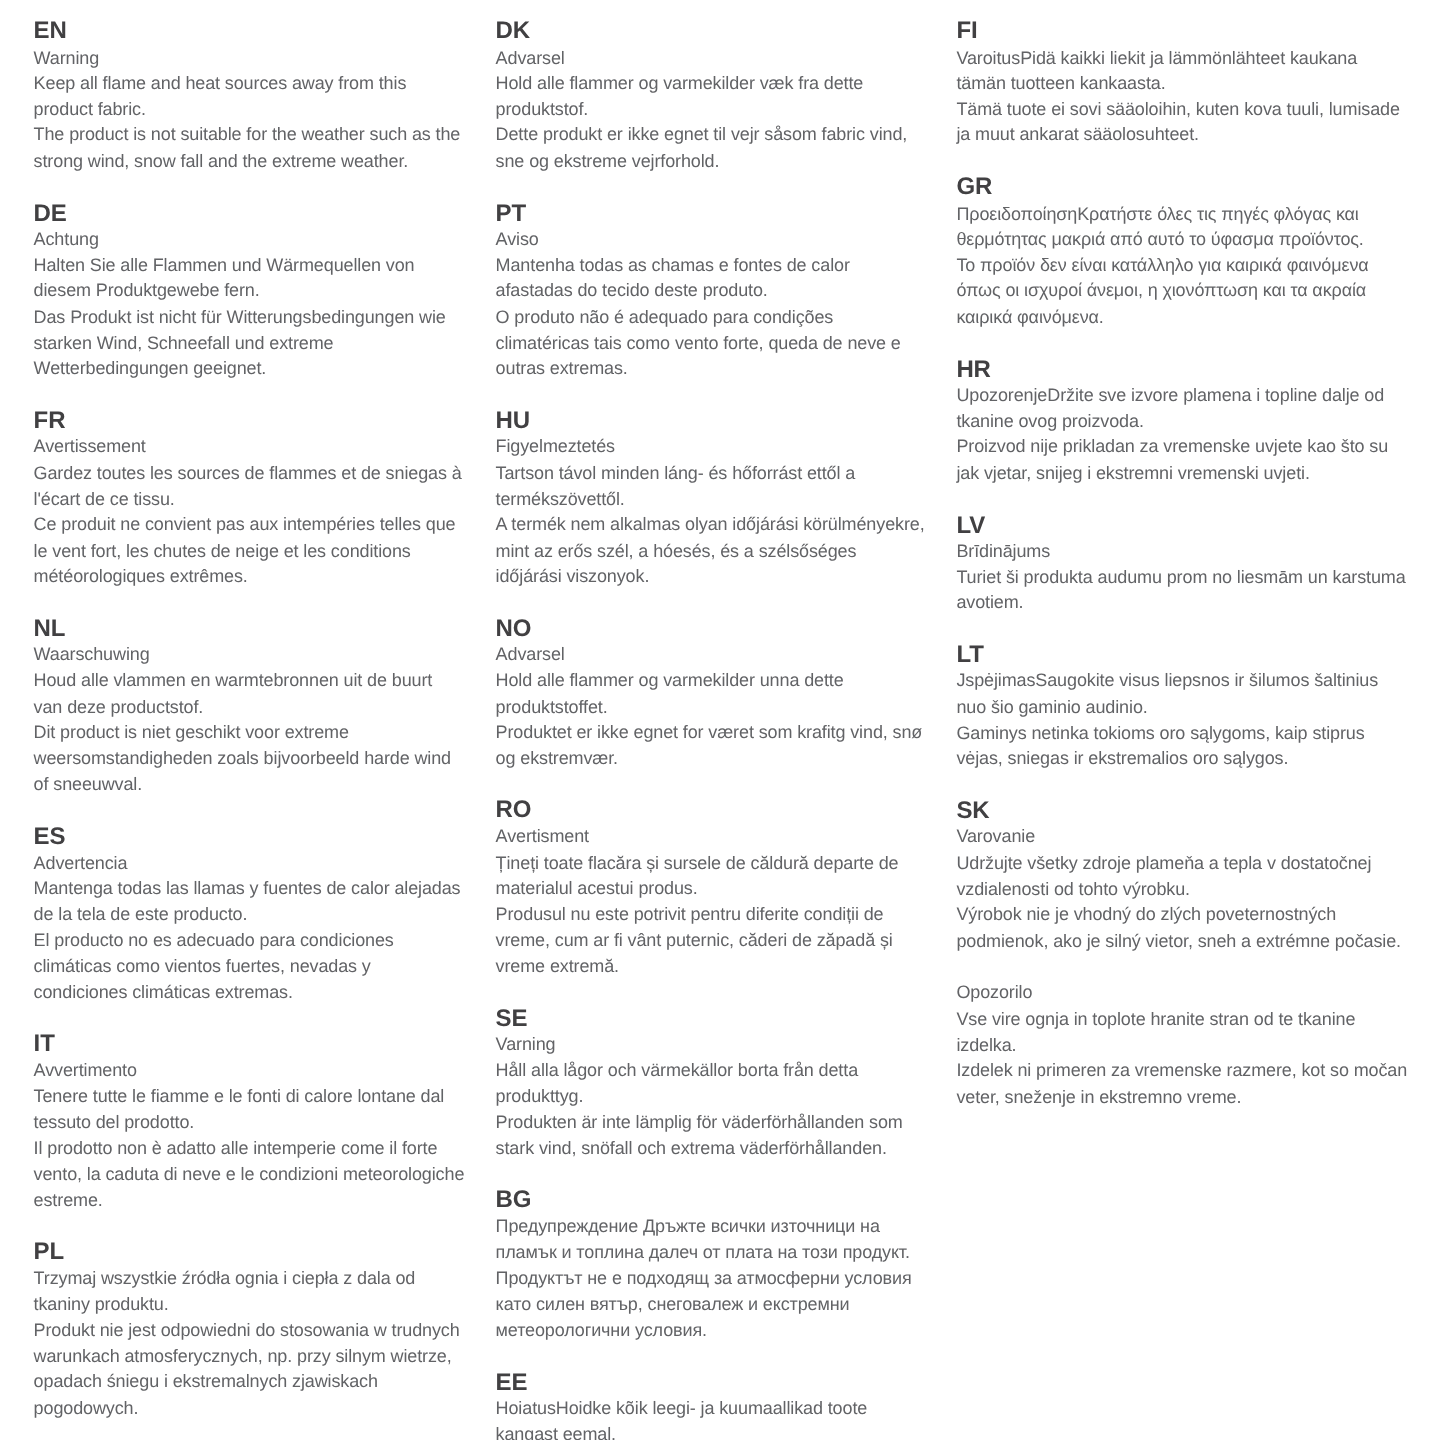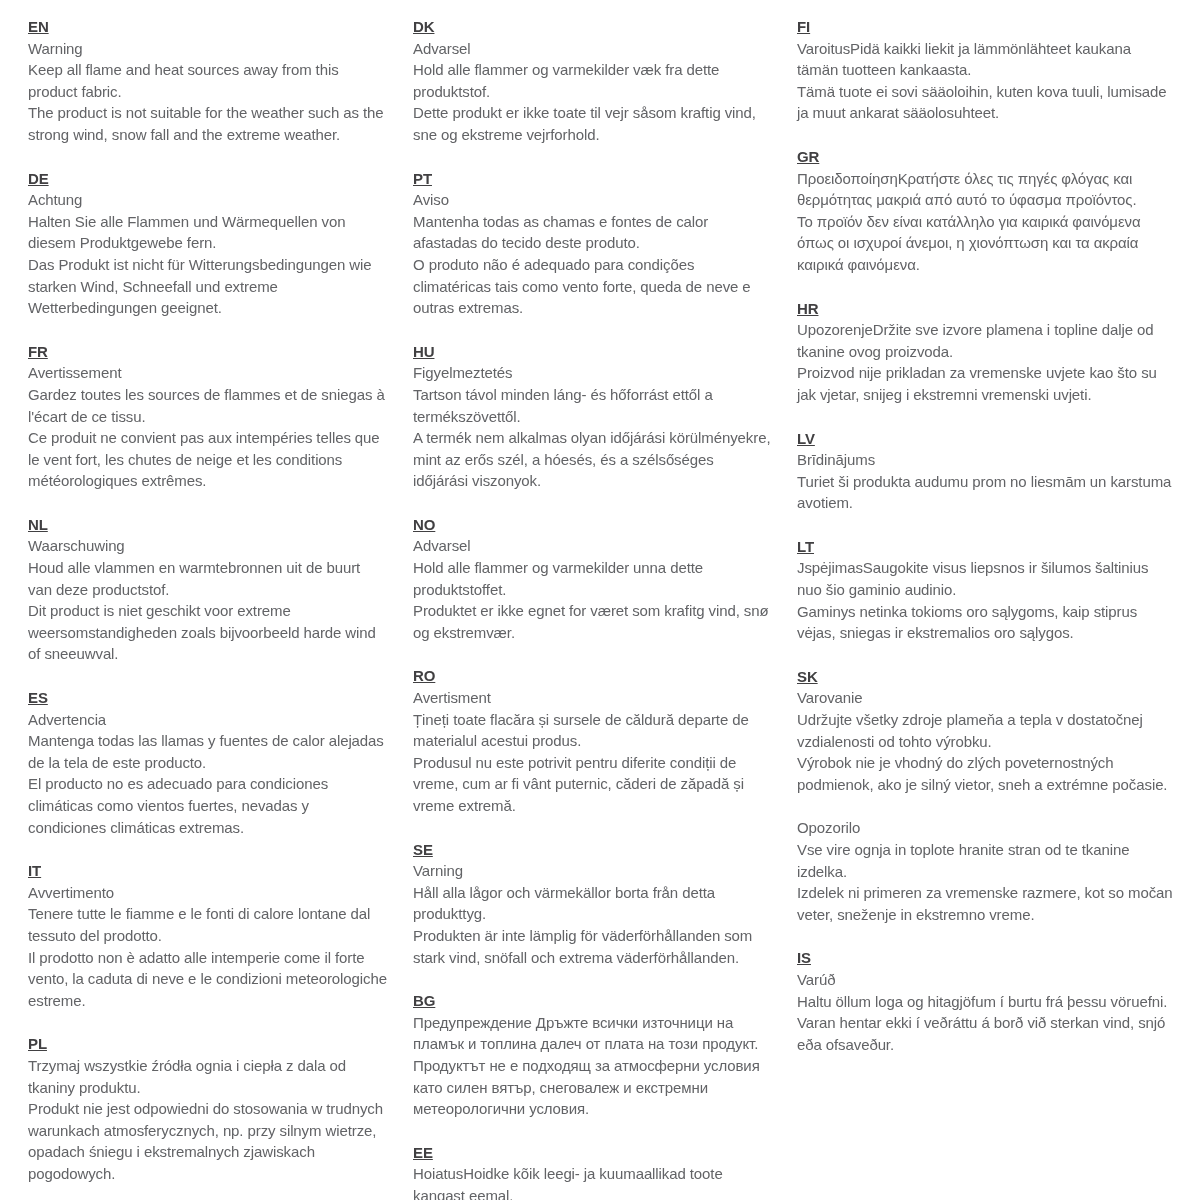--- a/index.html
+++ b/index.html
@@ -20,26 +20,25 @@
     box-sizing: border-box;
   }
   .column {
     padding-right: 26px;
     box-sizing: border-box;
   }
   .section {
     margin-bottom: 22px;
   }
   .code {
-    font-size: 15px;
+    font-size: 20px;
     line-height: 21.6px;
     font-weight: bold;
     color: #414042;
     letter-spacing: -0.1px;
-    text-decoration: underline;
   }
   .para {
     font-size: 15px;
     line-height: 21.6px;
     color: #626366;
     letter-spacing: -0.1px;
   }
 </style>
 </head>
 <body>
@@ -86,21 +85,21 @@
         <div class="code">PL</div>
         <div class="para">Trzymaj wszystkie źródła ognia i ciepła z dala od tkaniny produktu.</div>
         <div class="para">Produkt nie jest odpowiedni do stosowania w trudnych warunkach atmosferycznych, np. przy silnym wietrze, opadach śniegu i ekstremalnych zjawiskach pogodowych.</div>
       </div>
     </div>
     <div class="column">
       <div class="section">
         <div class="code">DK</div>
         <div class="para">Advarsel</div>
         <div class="para">Hold alle flammer og varmekilder væk fra dette produktstof.</div>
-        <div class="para">Dette produkt er ikke toate til vejr såsom kraftig vind, sne og ekstreme vejrforhold.</div>
+        <div class="para">Dette produkt er ikke egnet til vejr såsom fabric vind, sne og ekstreme vejrforhold.</div>
       </div>
       <div class="section">
         <div class="code">PT</div>
         <div class="para">Aviso</div>
         <div class="para">Mantenha todas as chamas e fontes de calor afastadas do tecido deste produto.</div>
         <div class="para">O produto não é adequado para condições climatéricas tais como vento forte, queda de neve e outras extremas.</div>
       </div>
       <div class="section">
         <div class="code">HU</div>
         <div class="para">Figyelmeztetés</div>
@@ -165,20 +164,14 @@
         <div class="code">SK</div>
         <div class="para">Varovanie</div>
         <div class="para">Udržujte všetky zdroje plameňa a tepla v dostatočnej vzdialenosti od tohto výrobku.</div>
         <div class="para">Výrobok nie je vhodný do zlých poveternostných podmienok, ako je silný vietor, sneh a extrémne počasie.</div>
       </div>
       <div class="section">
         <div class="para">Opozorilo</div>
         <div class="para">Vse vire ognja in toplote hranite stran od te tkanine izdelka.</div>
         <div class="para">Izdelek ni primeren za vremenske razmere, kot so močan veter, sneženje in ekstremno vreme.</div>
       </div>
-      <div class="section">
-        <div class="code">IS</div>
-        <div class="para">Varúð</div>
-        <div class="para">Haltu öllum loga og hitagjöfum í burtu frá þessu vöruefni.</div>
-        <div class="para">Varan hentar ekki í veðráttu á borð við sterkan vind, snjó eða ofsaveður.</div>
-      </div>
     </div>
   </div>
 
 </body></html>

